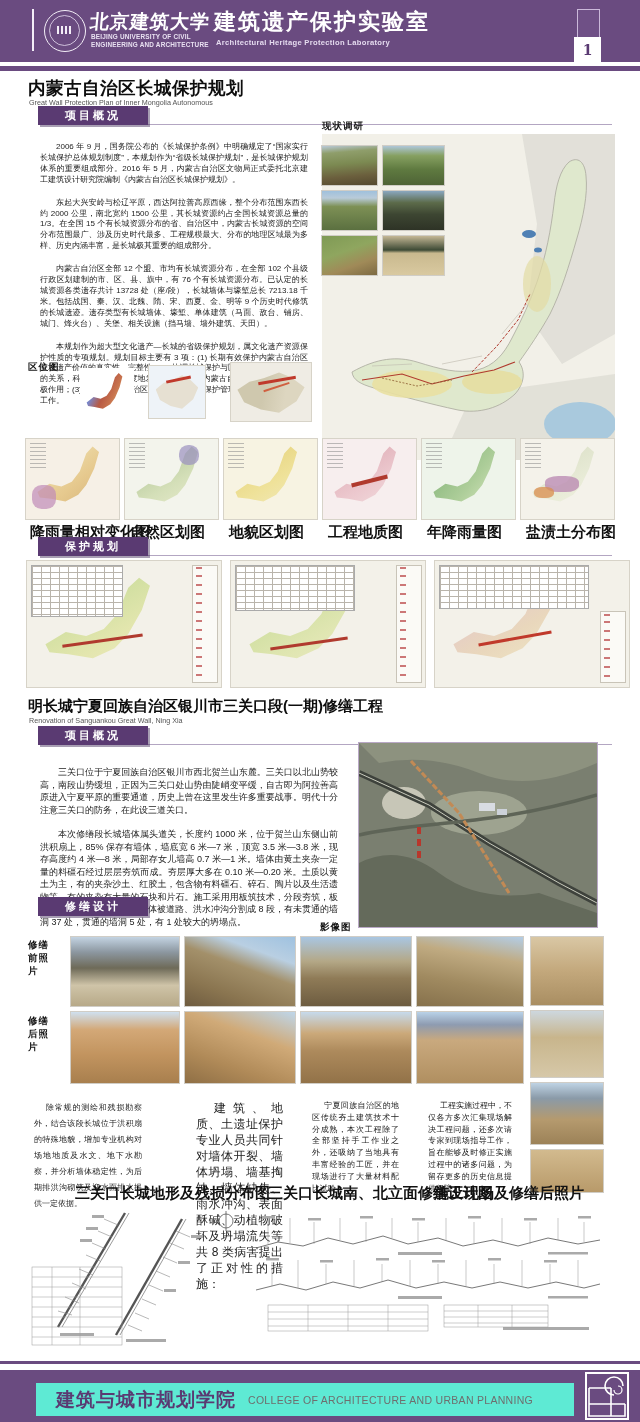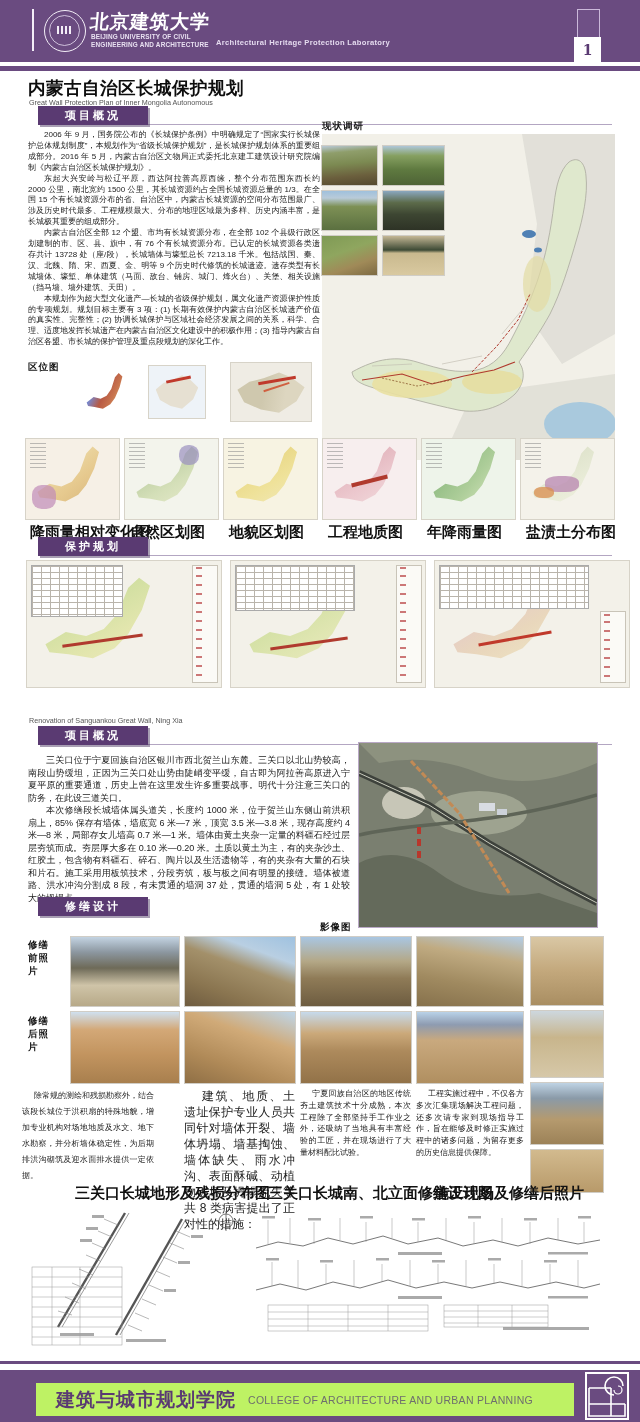--- a/index.html
+++ b/index.html
@@ -26,21 +26,21 @@
   
   .t1{left:28px;top:76px;font-size:17.5px;font-weight:bold;color:#0d0d0d;letter-spacing:.5px;}
   .t1sub{left:29px;top:98px;font-size:7.2px;color:#555;}
   .secbar{width:110px;height:19px;background:#5a3a72;box-shadow:2px 2px 0 rgba(62,40,86,.45);
           display:flex;align-items:center;justify-content:center;}
   .secbar span{color:#fff;font-weight:bold;font-size:11px;letter-spacing:3px;}
   .secline{height:1px;background:#b3a6c2;}
 
   
   .cjk{text-align:justify;color:#222;}
-  .cjk p{margin:0;text-indent:2em;}
+  .cjk p{margin:12px;text-indent:2em;}
   .s1text{left:28px;top:130px;width:292px;font-size:8px;line-height:10.9px;}
   .s2text{left:28px;top:754px;width:322px;font-size:9px;line-height:12.5px;}
   .minihead{font-size:9.5px;font-weight:bold;color:#111;letter-spacing:1px;}
 
   
   .photo{border:1px solid #d0cdc6;box-sizing:border-box;}
   .ph1{background:linear-gradient(175deg,#b9c9d8 0%,#8f9e6b 18%,#7c8a52 45%,#6b5f3d 75%,#54492f 100%);}
   .ph2{background:linear-gradient(180deg,#aec6d8 0%,#86a061 25%,#5f7a40 60%,#4e6336 100%);}
   .ph3{background:linear-gradient(180deg,#9fc0dc 0%,#b9cbd9 18%,#7d9055 40%,#5b7040 100%);}
   .ph4{background:linear-gradient(180deg,#8aa7bf 0%,#5c6b4a 30%,#3d4632 60%,#2e3326 100%);}
@@ -68,41 +68,42 @@
   .grid{background-image:linear-gradient(#b9b4ab 1px,transparent 1px),linear-gradient(90deg,#b9b4ab 1px,transparent 1px);
         background-size:9px 6px;background-color:#fff;border:1px solid #aaa;box-sizing:border-box;}
   .legendstrip{background:#fbfaf6;border:1px solid #c9c4b8;box-sizing:border-box;
         background-image:repeating-linear-gradient(180deg,transparent 0 3px,#c77 3px 5px,transparent 5px 9px);
         background-size:6px 100%;background-repeat:repeat-y;background-position:3px 6px;}
   .caption{font-size:15px;font-weight:bold;color:#111;}
 
   
   .f-rule{left:0;top:1361px;width:640px;height:3px;background:#6a4b80;}
   .footer{left:0;top:1370px;width:640px;height:52px;background:#6a4b80;}
-  .f-box{left:36px;top:1383px;width:538px;height:33px;background:#bef264;display:flex;align-items:center;}
+  .f-box{left:36px;top:1383px;width:538px;height:33px;background:#5eead4;display:flex;align-items:center;}
   .f-cn{margin-left:20px;font-size:19px;font-weight:bold;color:#5a3a72;letter-spacing:1px;}
   .f-en{margin-left:12px;font-size:10.5px;color:#6e6e6e;letter-spacing:.3px;}
   .f-logo{left:585px;top:1372px;width:44px;height:48px;border:2px solid #fff;box-sizing:border-box;}
 </style>
 </head>
 <body>
 
 <div class="page">
 
   <div class="abs header">
     <div class="abs h-vline"></div>
     <div class="abs seal">
       <div class="abs seal-inner"></div>
       <div class="abs seal-glyph"></div>
     </div>
     <div class="abs uni-cn">北京建筑大学</div>
     <div class="abs uni-en">
       <div>BEIJING UNIVERSITY OF CIVIL</div>
       <div>ENGINEERING AND ARCHITECTURE</div>
     </div>
+    <div class="abs lab-cn">建筑遗产保护实验室</div>
     <div class="abs lab-en">Architectural Heritage Protection Laboratory</div>
   </div>
   <div class="abs badge-top"></div>
   <div class="abs badge-num">1</div>
   <div class="abs top-rule"></div>
 
   <div class="abs t1">内蒙古自治区长城保护规划</div>
   <div class="abs t1sub">Great Wall Protection Plan of Inner Mongolia Autonomous</div>
 
   <div class="abs secline" style="left:40px;top:124px;width:572px;"></div>
@@ -211,20 +212,21 @@
     <div class="abs legendstrip" style="right:3px;top:4px;width:26px;height:118px;"></div>
     <div class="abs" style="left:20%;top:64%;width:40%;height:3px;background:#b03a2e;transform:rotate(-8deg);"></div>
   </div>
   <div class="abs mapbox" style="left:434px;top:560px;width:196px;height:128px;">
     <div class="blob" style="left:6%;top:10%;width:70%;height:80%;background:linear-gradient(150deg,#e4c9c9 25%,#e9d7bc 55%,#efe7c6 85%);"></div>
     <div class="abs grid" style="left:4px;top:4px;width:150px;height:44px;"></div>
     <div class="abs legendstrip" style="right:3px;top:50px;width:26px;height:72px;"></div>
     <div class="abs" style="left:22%;top:60%;width:38%;height:3px;background:#c0392b;transform:rotate(-10deg);"></div>
   </div>
 
+  <div class="abs" style="left:28px;top:697px;font-size:15px;font-weight:bold;color:#0d0d0d;">明长城宁夏回族自治区银川市三关口段(一期)修缮工程</div>
   <div class="abs" style="left:29px;top:716px;font-size:7.2px;color:#555;">Renovation of Sanguankou Great Wall, Ning Xia</div>
 
   <div class="abs secline" style="left:40px;top:744px;width:572px;"></div>
   <div class="abs secbar" style="left:38px;top:726px;">
     <span>项目概况</span>
   </div>
 
   <div class="abs cjk s2text">
     <p>三关口位于宁夏回族自治区银川市西北贺兰山东麓。三关口以北山势较高，南段山势缓坦，正因为三关口处山势由陡峭变平缓，自古即为阿拉善高原进入宁夏平原的重要通道，历史上曾在这里发生许多重要战事。明代十分注意三关口的防务，在此设三道关口。</p>
     <p>本次修缮段长城墙体属头道关，长度约 1000 米，位于贺兰山东侧山前洪积扇上，85% 保存有墙体，墙底宽 6 米—7 米，顶宽 3.5 米—3.8 米，现存高度约 4 米—8 米，局部存女儿墙高 0.7 米—1 米。墙体由黄土夹杂一定量的料礓石经过层层夯筑而成。夯层厚大多在 0.10 米—0.20 米。土质以黄土为主，有的夹杂沙土、红胶土，包含物有料礓石、碎石、陶片以及生活遗物等，有的夹杂有大量的石块和片石。施工采用用板筑技术，分段夯筑，板与板之间有明显的接缝。墙体被道路、洪水冲沟分割成 8 段，有未贯通的墙洞 37 处，贯通的墙洞 5 处，有 1 处较大的坍塌点。</p>

